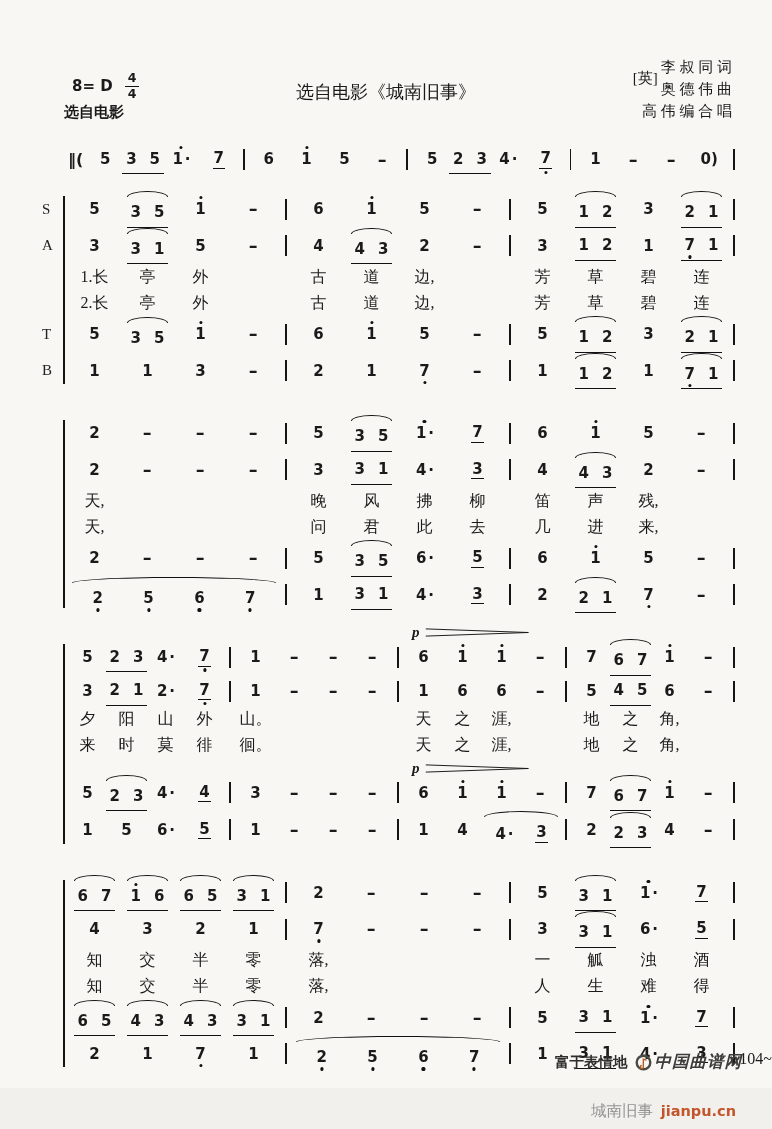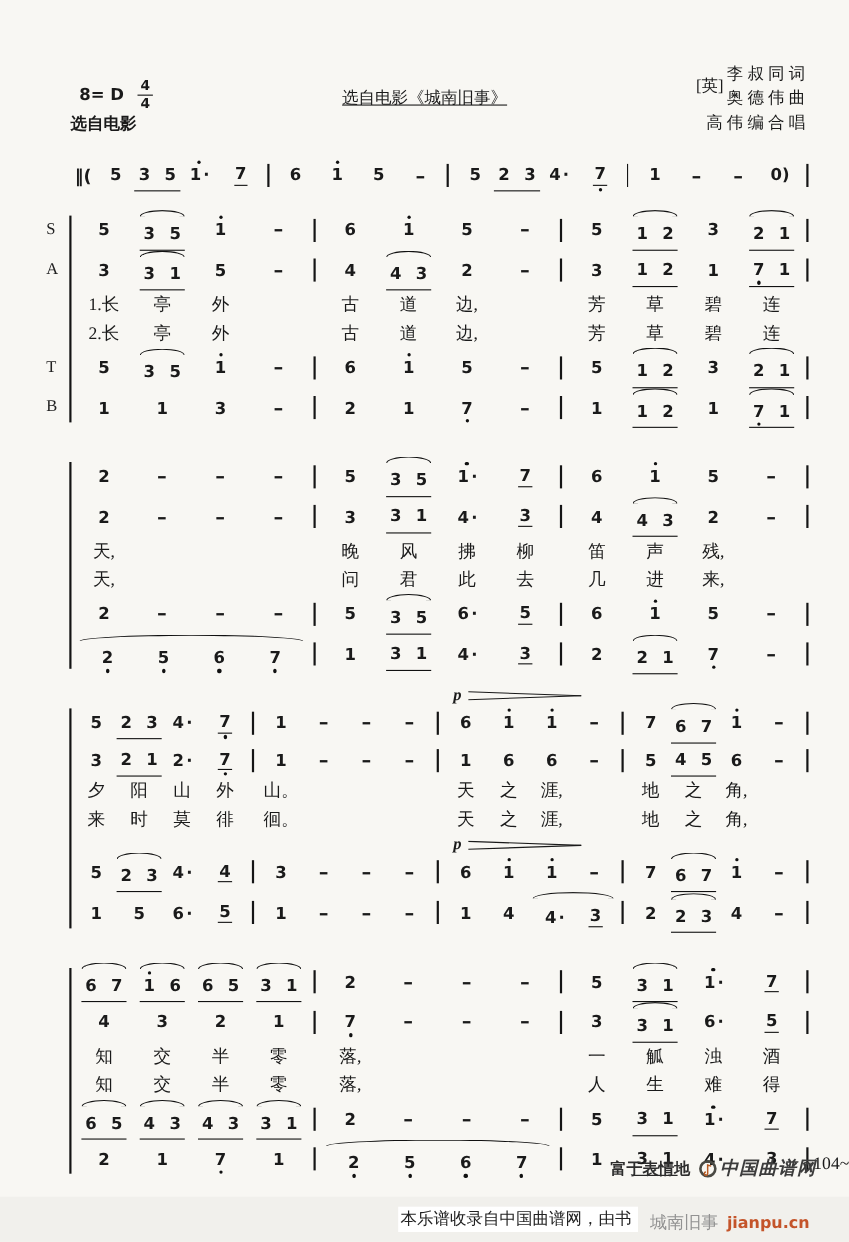--- a/index.html
+++ b/index.html
@@ -11,21 +11,21 @@
   .hd{position:relative;padding-top:30px;height:100px;}
   .title{text-align:center;font-family:"Liberation Serif",serif;
          font-size:30px;font-weight:bold;letter-spacing:6px;}
   .keyrow{position:absolute;left:72px;top:72px;display:flex;align-items:center;
           gap:12px;font-weight:bold;font-size:15px;}
   .frac{display:inline-flex;flex-direction:column;align-items:center;line-height:1;
         font-size:12.5px;font-weight:bold;}
   .frac .ft{border-bottom:1.4px solid #111;padding:0 3px 1px;}
   .frac .fb{padding-top:1px;}
   .subtitle{position:absolute;left:0;right:0;top:80px;text-align:center;
-            font-family:"Liberation Serif",serif;font-size:15px;text-decoration:underline;}
+            font-family:"Liberation Serif",serif;font-size:18px;}
   .expr{position:absolute;left:64px;top:103px;font-weight:bold;font-size:15px;
         font-family:"Liberation Serif",serif;}
   .credits{position:absolute;right:40px;top:58px;font-family:"Liberation Serif",serif;
            font-size:15px;}
   .crow{display:flex;align-items:center;gap:3px;}
   .ccol{display:flex;flex-direction:column;gap:3px;text-align:left;}
   .c3{margin-top:3px;text-align:right;}
 
   
   .score{padding:14px 32px 0 42px;}
@@ -2163,19 +2163,18 @@
         <svg width="17" height="17" viewBox="0 0 20 20">
           <circle cx="10" cy="10" r="8" fill="none" stroke="#4a4a44" stroke-width="2.8"></circle>
           <path d="M8 13.5 A1.8 1.8 0 1 0 9.8 15.3 L9.8 6 L13.6 7.2" stroke="#b65a22" stroke-width="1.6" fill="none"></path>
         </svg>
         <span>中国曲谱网</span>
       </span>
     </div>
   </div>
 
   <div class="botbar">
-    <div class="botnote">本乐谱收录自中国曲谱网，由书</div>
     <div class="botsite">
       <span>城南旧事</span>
       <span class="boturl">jianpu.cn</span>
     </div>
   </div>
 </div>
 
 </body></html>

